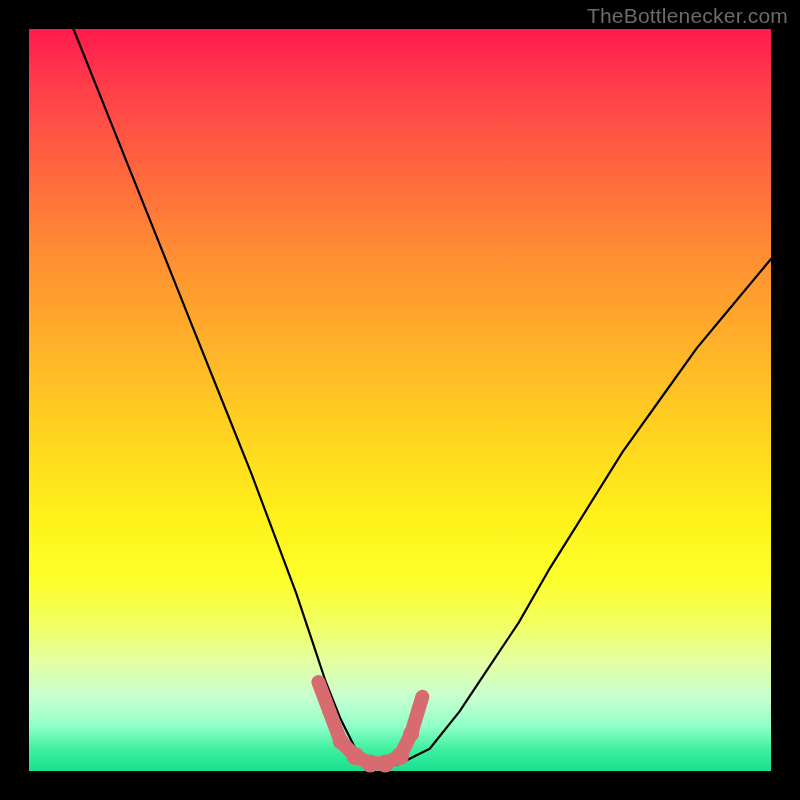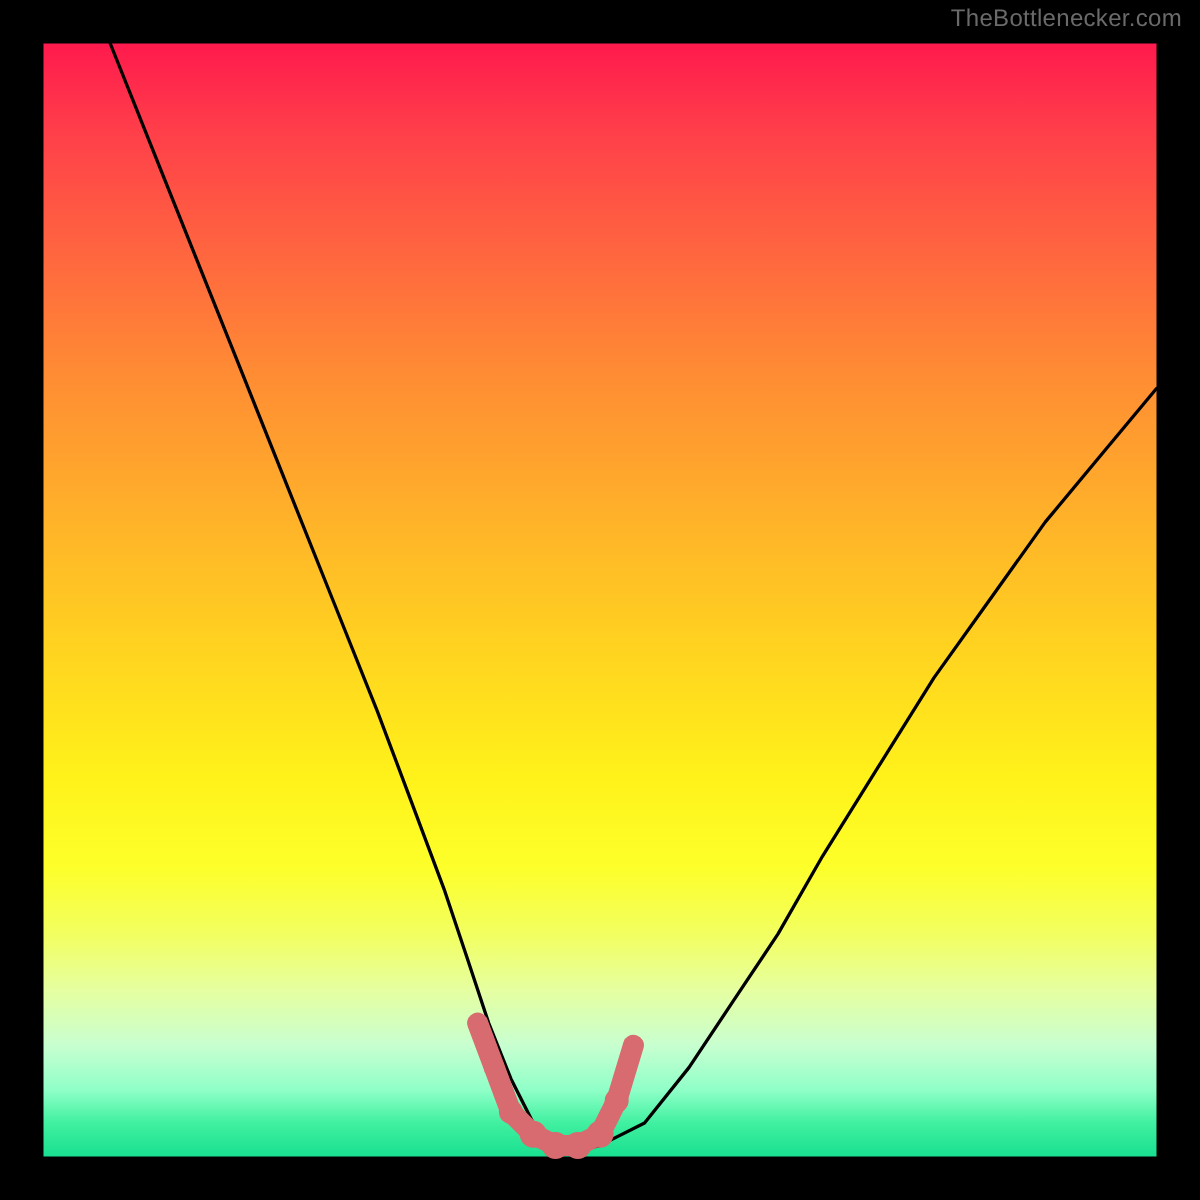--- a/index.html
+++ b/index.html
@@ -32,21 +32,21 @@
       #90ffc8 94%,
       #40f0a0 97%,
       #18e090 100%
     );
   }
   .watermark {
     position: absolute;
     top: 4px;
     right: 12px;
     color: #6a6a6a;
-    font-size: 16px;
+    font-size: 21px;
     font-weight: 400;
     letter-spacing: 0.2px;
     user-select: none;
   }
   svg.plot {
     position: absolute;
     left: 0;
     top: 0;
     width: 742px;
     height: 742px;

